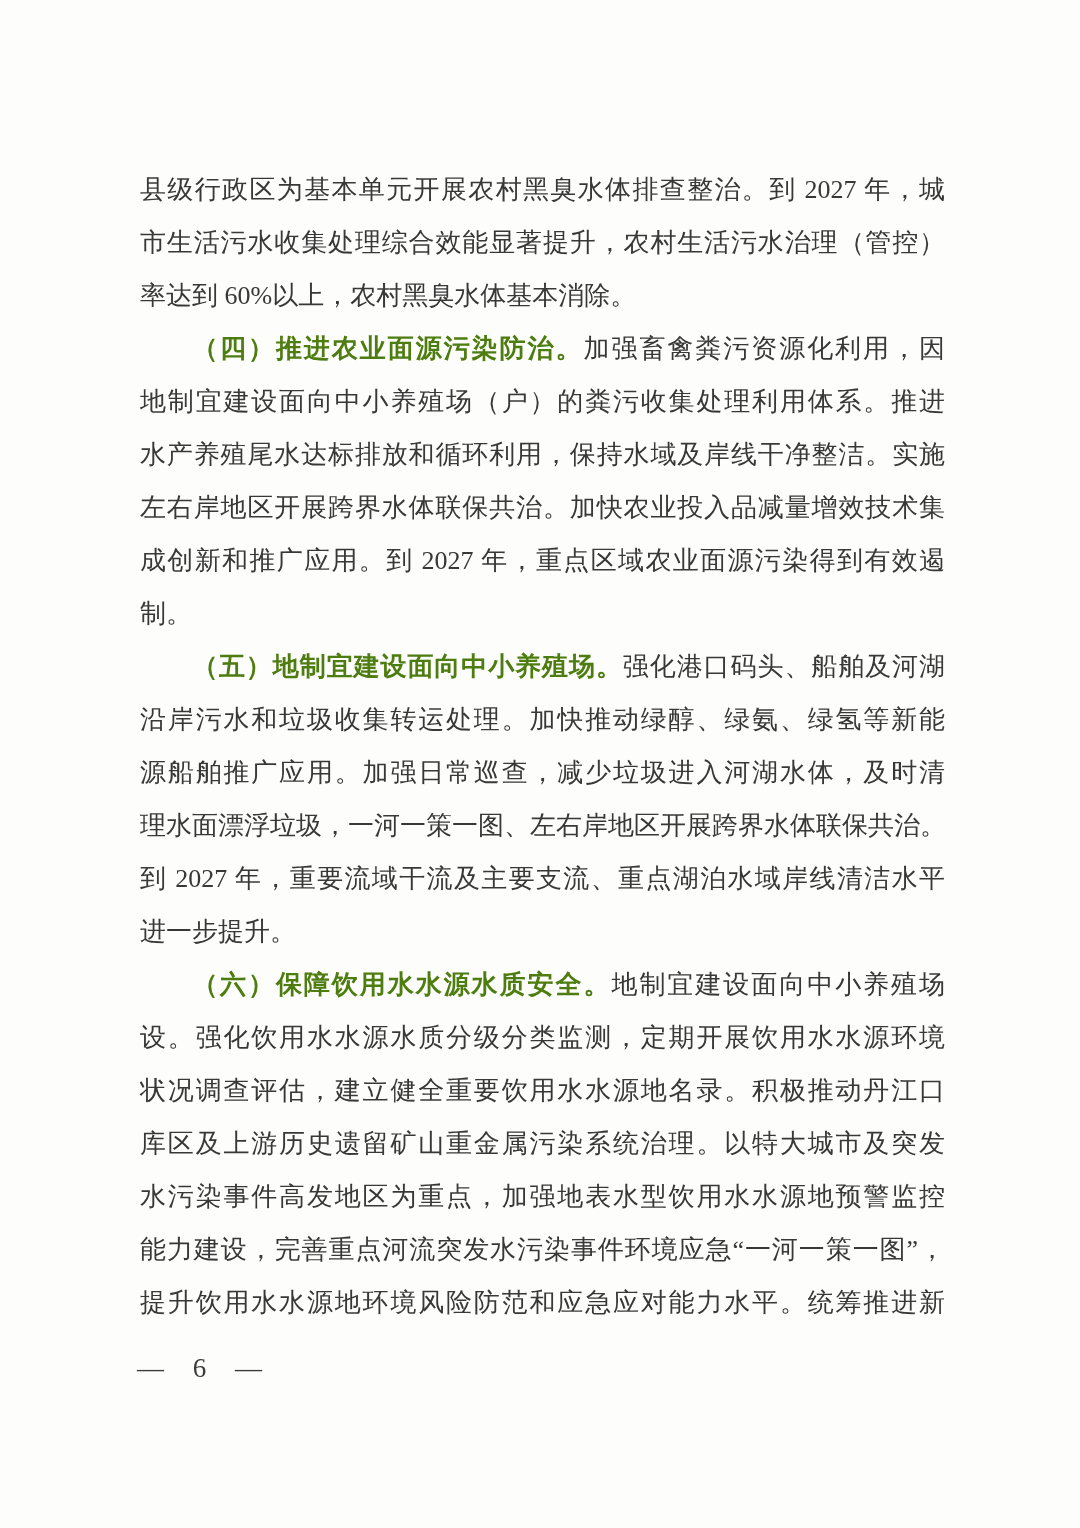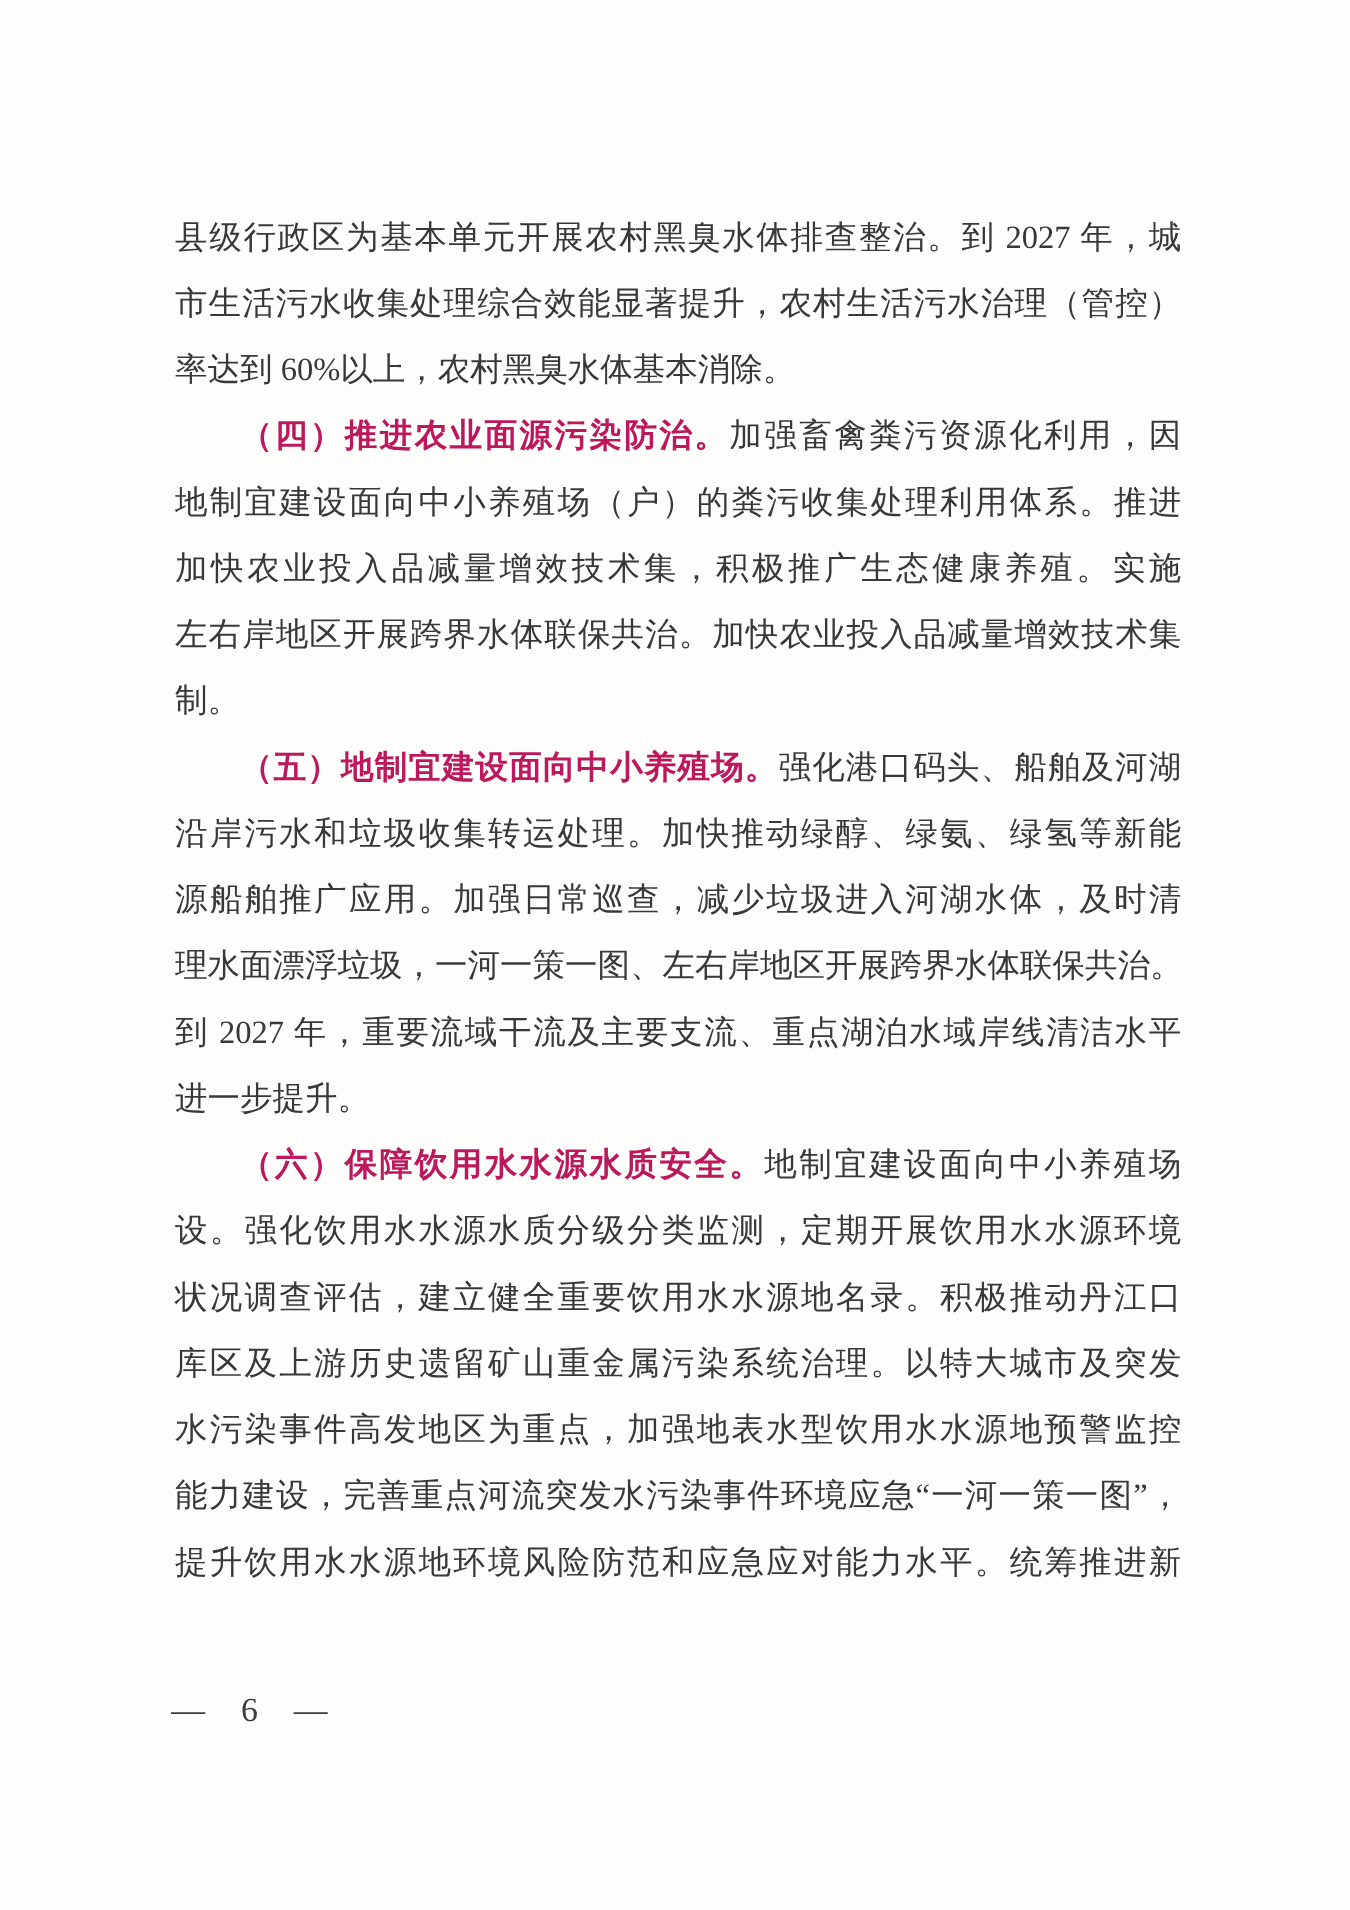--- a/index.html
+++ b/index.html
@@ -35,21 +35,21 @@
     overflow: visible;
   }
   .line.final {
     text-align-last: left;
   }
   .line.indent {
     text-indent: 2em;
   }
   .seg.bold {
     font-weight: bold;
-    color: #be185d;
+    color: #4d7c0f;
   }
   .footer {
     position: absolute;
     left: 137px;
     top: 1348px;
     font-size: 27px;
     line-height: 40px;
     color: #3c3c3c;
     letter-spacing: 0;
   }
@@ -67,22 +67,23 @@
 <div class="page">
   <div class="content">
       <div class="paragraph">
         <div class="line"><span class="seg">县级行政区为基本单元开展农村黑臭水体排查整治。到 2027 年，城</span></div>
         <div class="line"><span class="seg">市生活污水收集处理综合效能显著提升，农村生活污水治理（管控）</span></div>
         <div class="line final"><span class="seg">率达到 60%以上，农村黑臭水体基本消除。</span></div>
       </div>
       <div class="paragraph">
         <div class="line indent"><span class="seg bold">（四）推进农业面源污染防治。</span><span class="seg">加强畜禽粪污资源化利用，因</span></div>
         <div class="line"><span class="seg">地制宜建设面向中小养殖场（户）的粪污收集处理利用体系。推进</span></div>
-        <div class="line"><span class="seg">加快农业投入品减量增效技术集，积极推广生态健康养殖。实施</span></div>
+        <div class="line"><span class="seg">水产养殖尾水达标排放和循环利用，保持水域及岸线干净整洁。实施</span></div>
         <div class="line"><span class="seg">左右岸地区开展跨界水体联保共治。加快农业投入品减量增效技术集</span></div>
+        <div class="line"><span class="seg">成创新和推广应用。到 2027 年，重点区域农业面源污染得到有效遏</span></div>
         <div class="line final"><span class="seg">制。</span></div>
       </div>
       <div class="paragraph">
         <div class="line indent"><span class="seg bold">（五）地制宜建设面向中小养殖场。</span><span class="seg">强化港口码头、船舶及河湖</span></div>
         <div class="line"><span class="seg">沿岸污水和垃圾收集转运处理。加快推动绿醇、绿氨、绿氢等新能</span></div>
         <div class="line"><span class="seg">源船舶推广应用。加强日常巡查，减少垃圾进入河湖水体，及时清</span></div>
         <div class="line"><span class="seg">理水面漂浮垃圾，一河一策一图、左右岸地区开展跨界水体联保共治。</span></div>
         <div class="line"><span class="seg">到 2027 年，重要流域干流及主要支流、重点湖泊水域岸线清洁水平</span></div>
         <div class="line final"><span class="seg">进一步提升。</span></div>
       </div>

